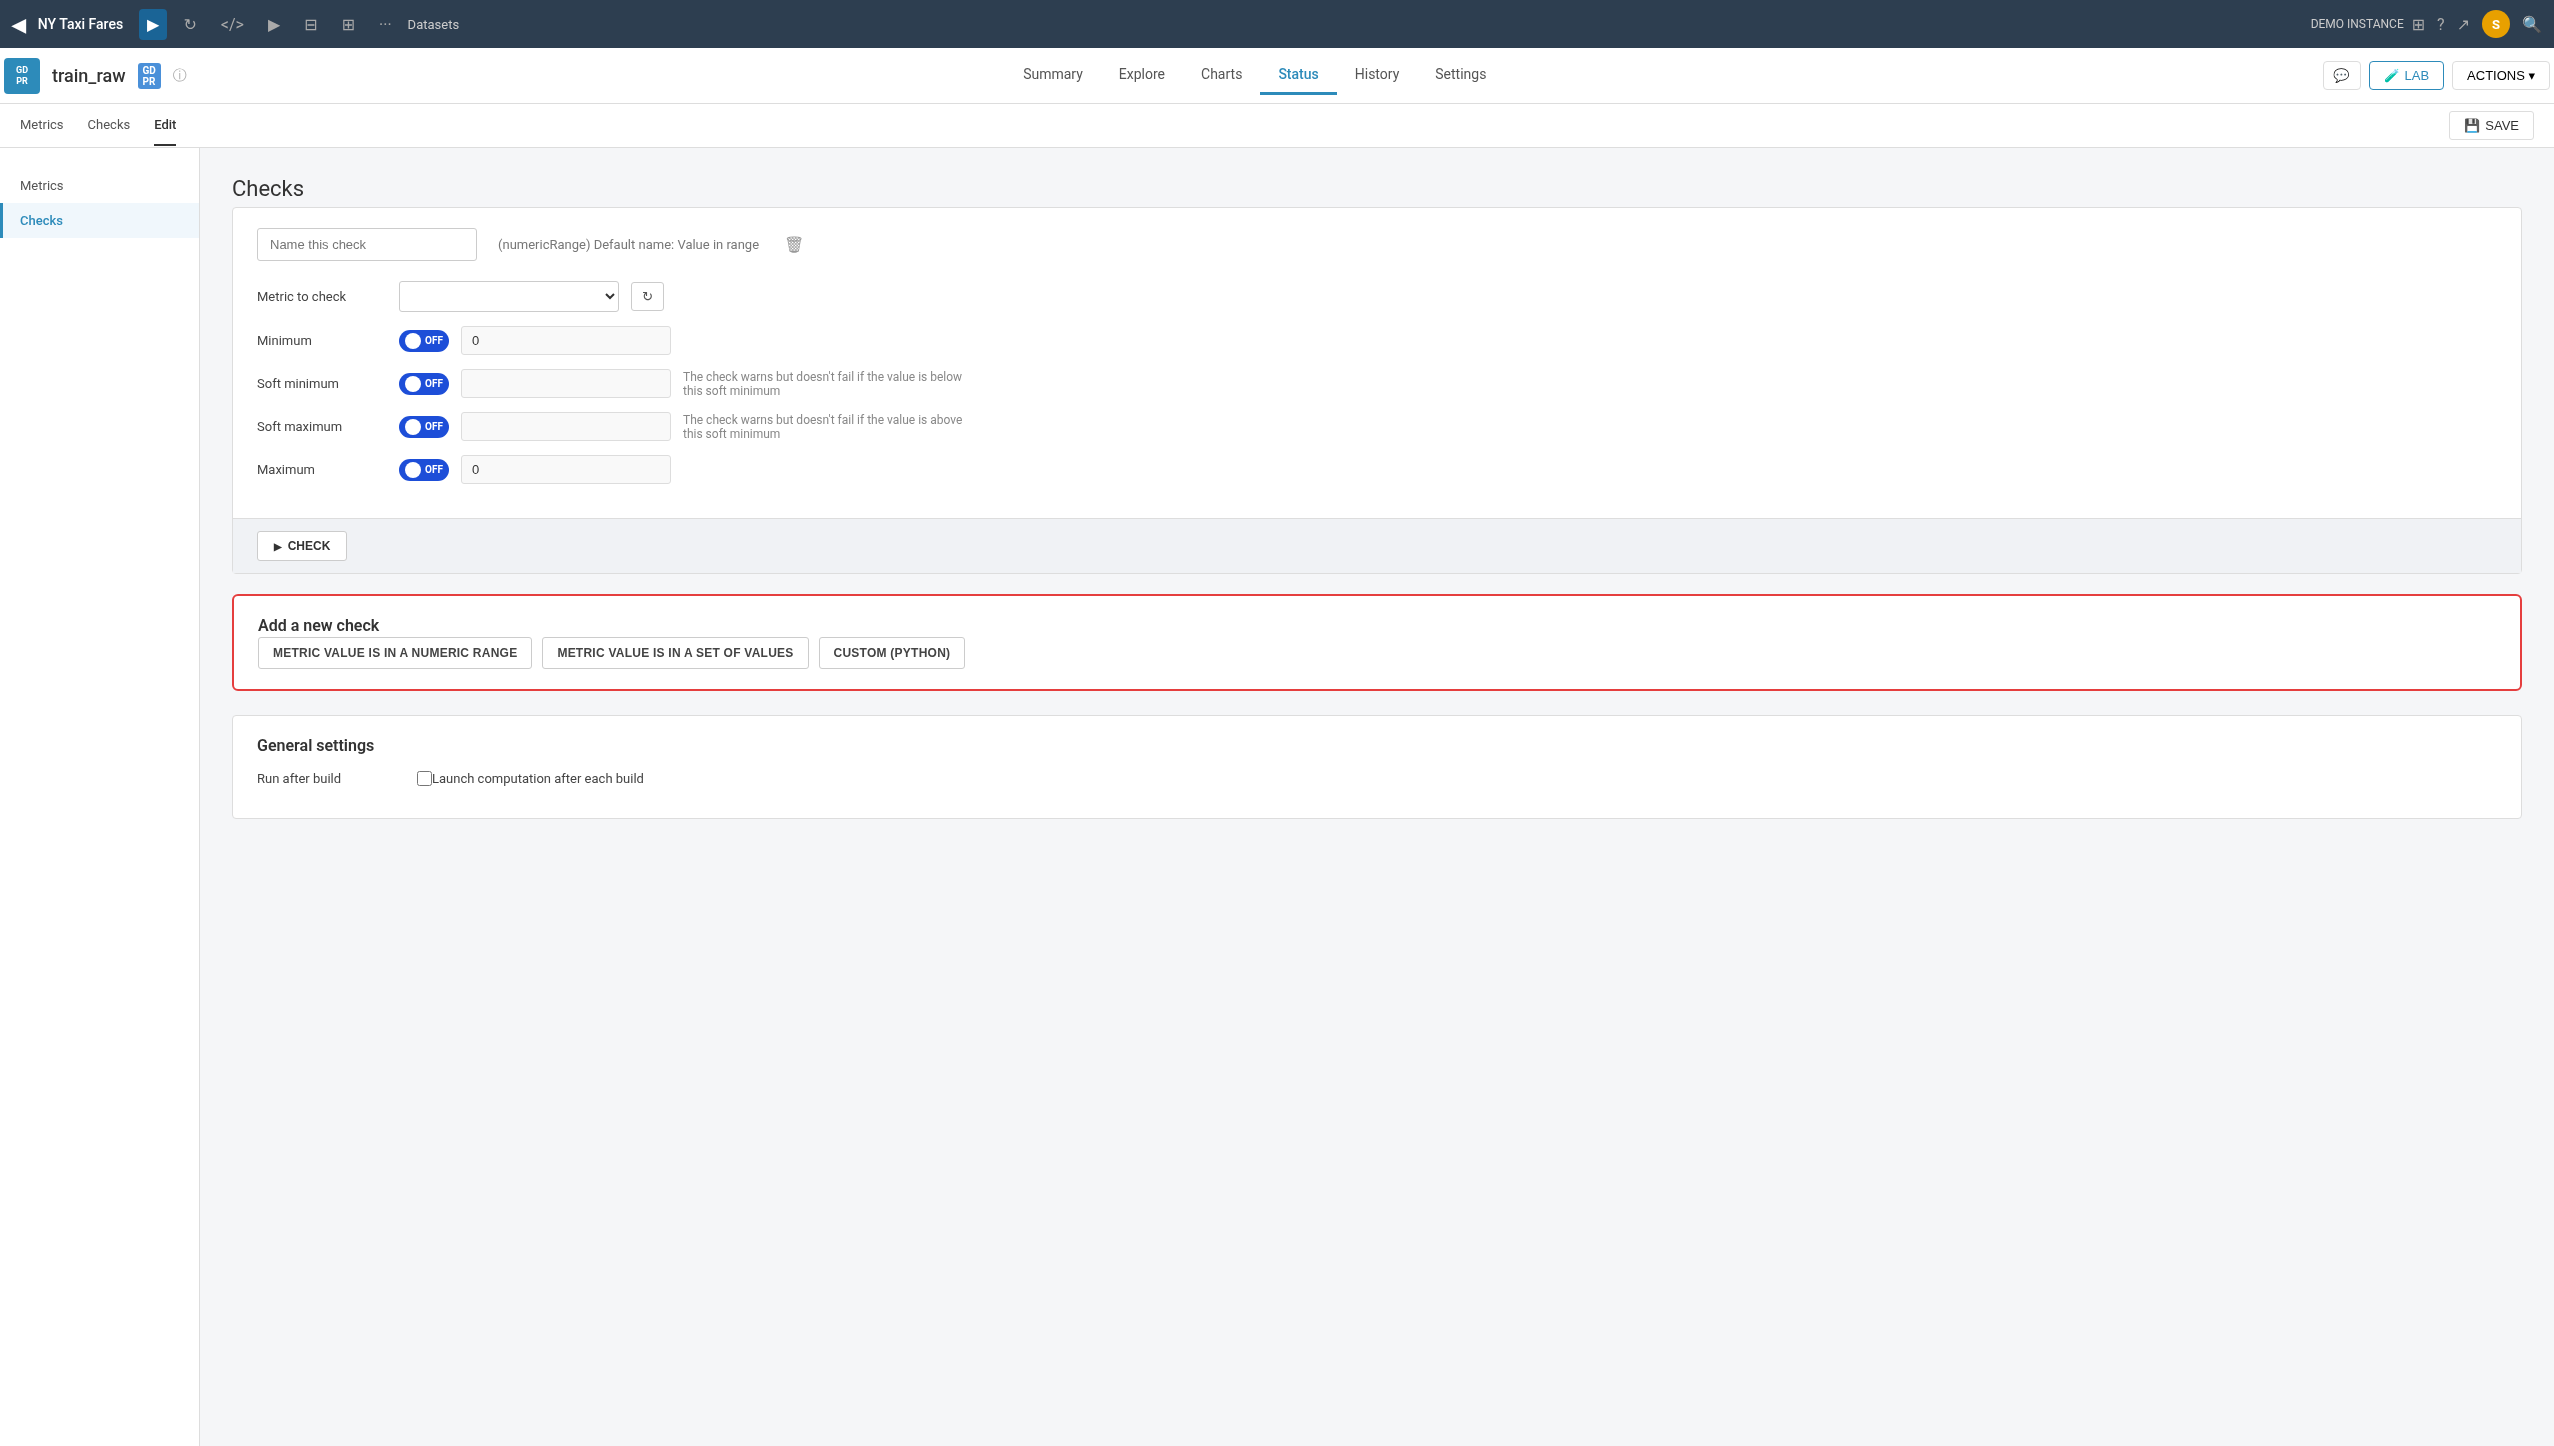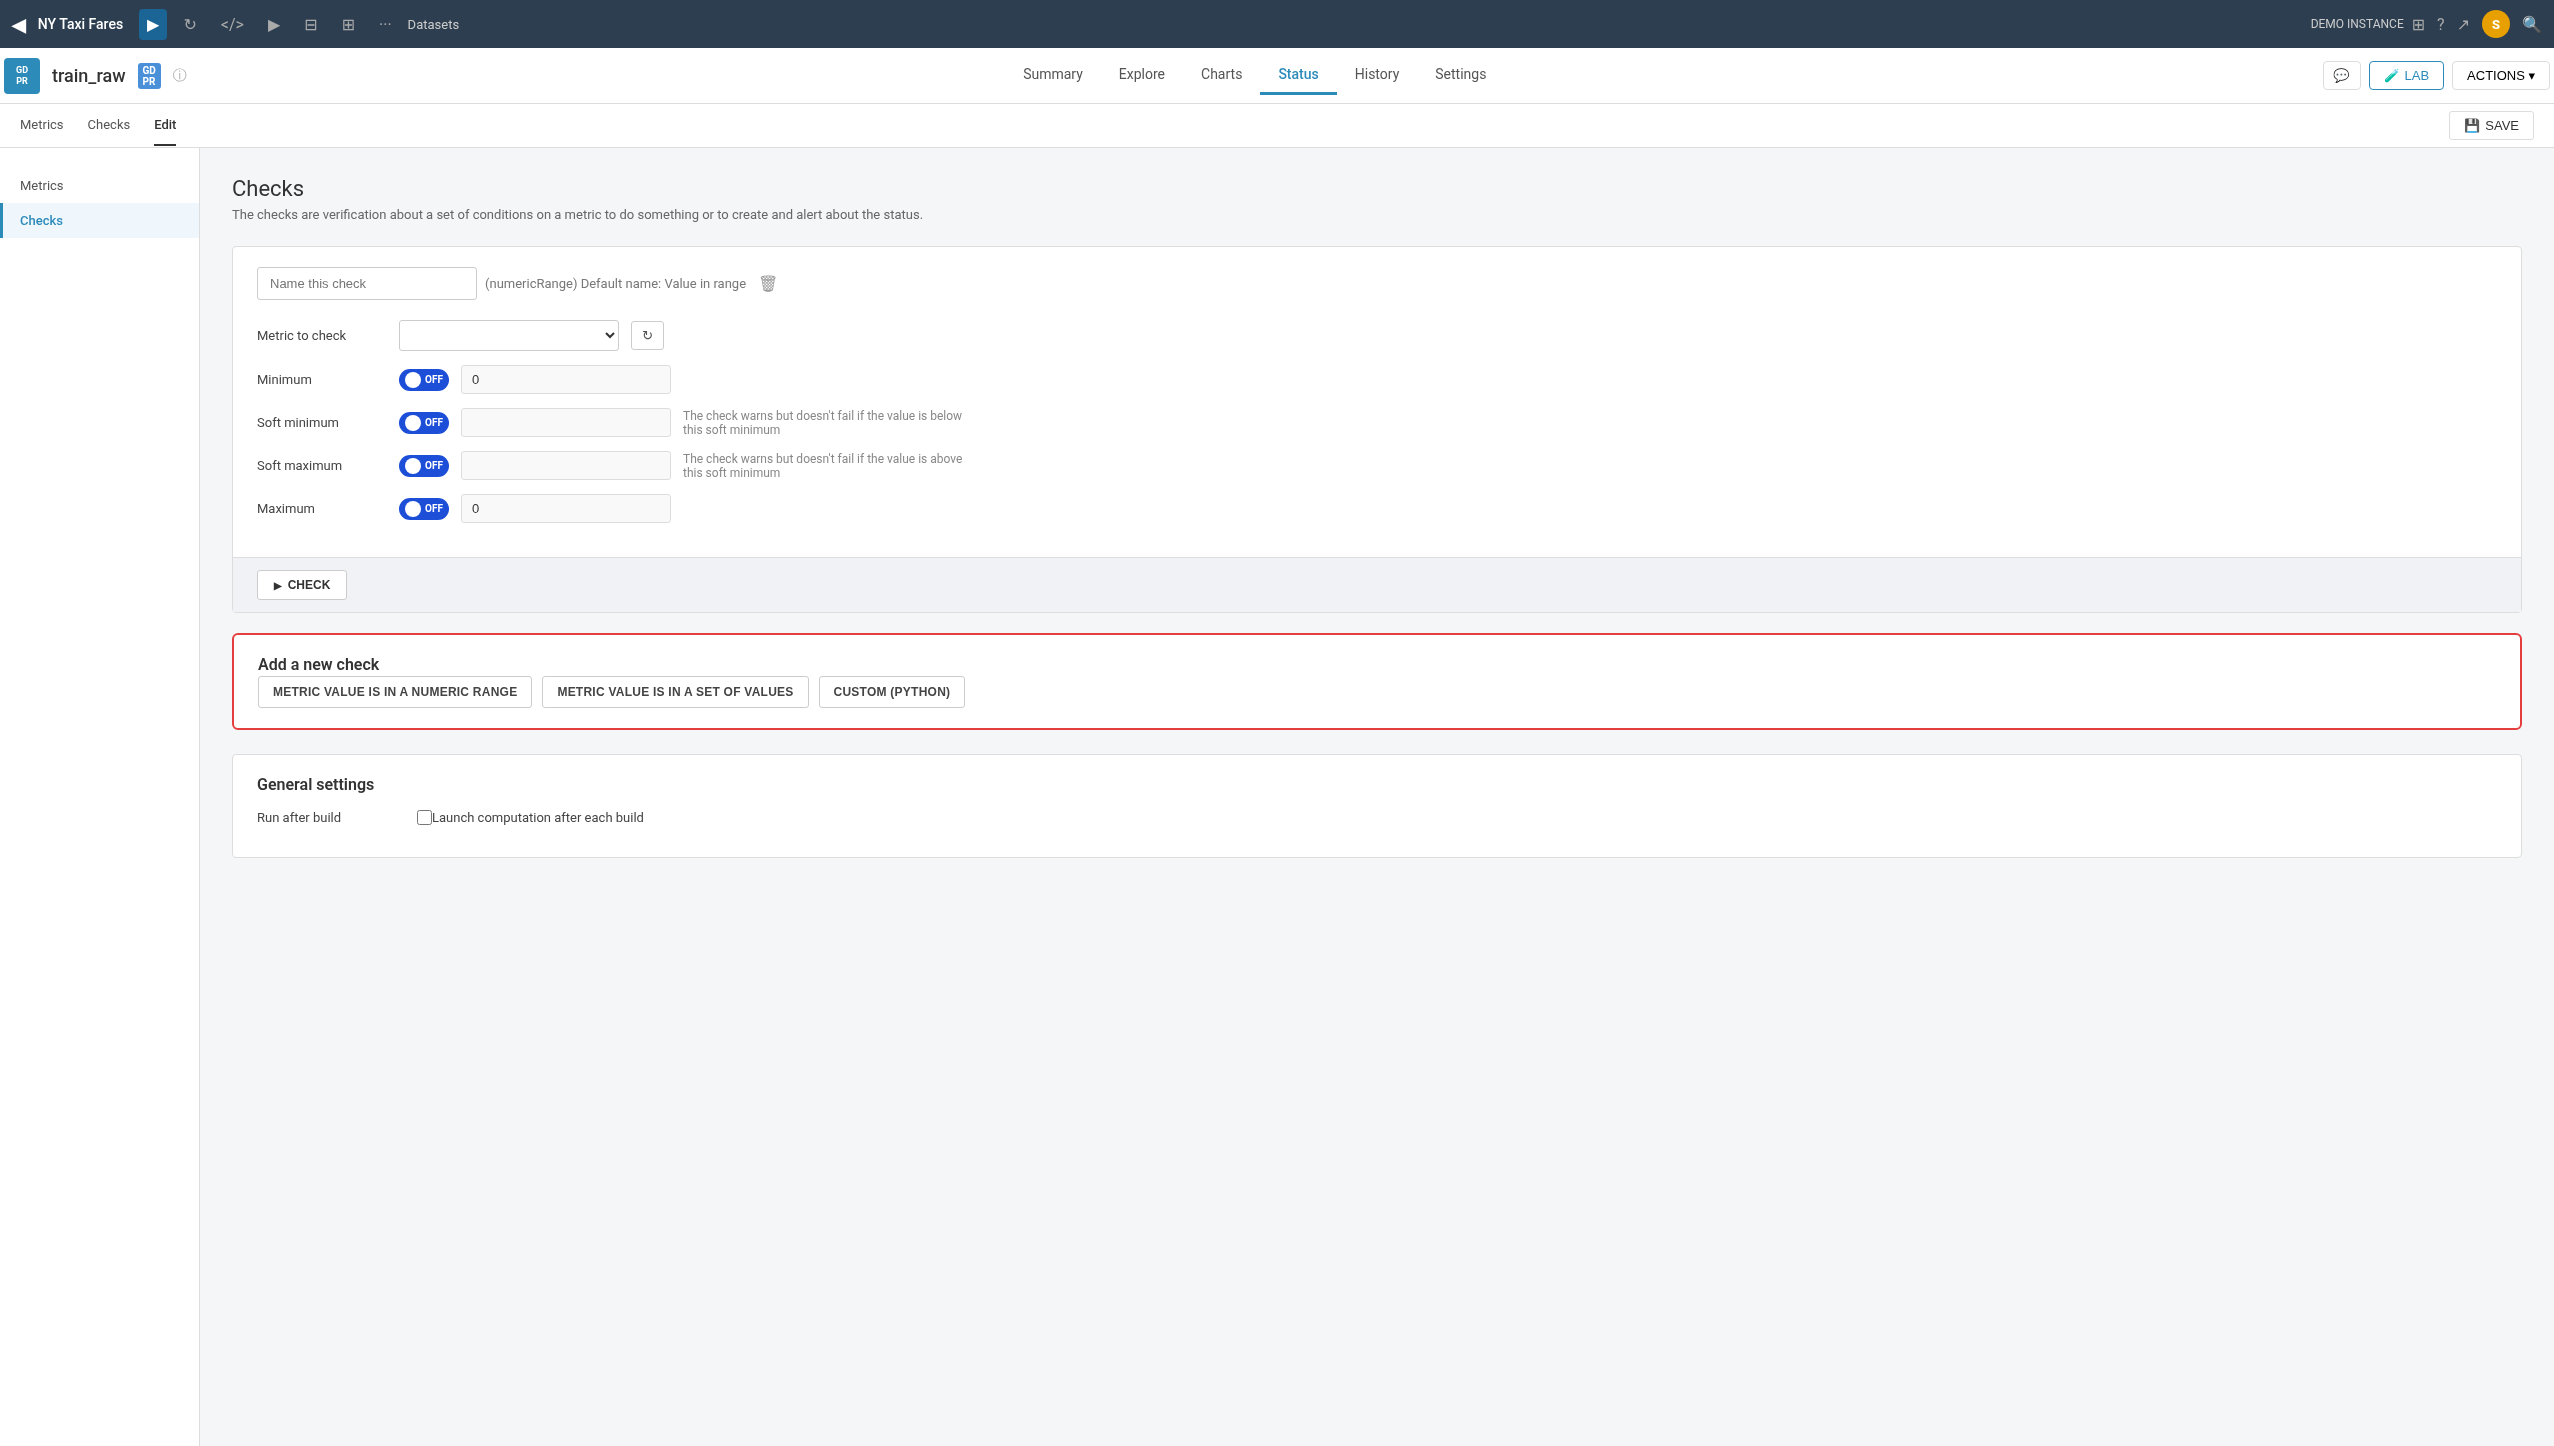--- a/index.html
+++ b/index.html
@@ -52,21 +52,21 @@
     .content { flex: 1; padding: 28px 32px; background: #f5f6f8; }
 
     
     .section-title { font-size: 22px; font-weight: 400; color: #333; margin-bottom: 6px; }
     .section-desc { font-size: 13px; color: #666; margin-bottom: 24px; }
 
     
     .check-card { background: white; border: 1px solid #ddd; border-radius: 4px; margin-bottom: 20px; }
     .check-card-body { padding: 20px 24px; }
 
-    .check-name-row { display: flex; align-items: center; gap: 8px; margin-bottom: 20px; }
+    .check-name-row { display: flex; align-items: center; gap: 21px; margin-bottom: 20px; }
     .check-name-input { border: 1px solid #ccc; border-radius: 3px; padding: 8px 12px; font-size: 13px; color: #999; width: 220px; background: white; }
     .check-name-hint { font-size: 13px; color: #777; }
     .delete-icon { color: #999; cursor: pointer; font-size: 16px; margin-left: 4px; }
 
     .form-row { display: flex; align-items: center; margin-bottom: 14px; gap: 12px; }
     .form-label { width: 130px; font-size: 13px; color: #444; flex-shrink: 0; }
     .form-select { border: 1px solid #ccc; border-radius: 3px; padding: 6px 10px; font-size: 13px; width: 220px; background: white; color: #333; }
     .refresh-btn { border: 1px solid #ccc; border-radius: 3px; padding: 6px 10px; background: white; cursor: pointer; color: #555; }
     .toggle { display: flex; align-items: center; background: #1d4ed8; border-radius: 12px; padding: 2px 6px; width: 50px; height: 22px; cursor: pointer; gap: 4px; position: relative; }
     .toggle-circle { width: 16px; height: 16px; background: white; border-radius: 50%; }
@@ -159,21 +159,20 @@
 <div class="main-layout">
 
   <div class="sidebar">
     <div class="sidebar-item">Metrics</div>
     <div class="sidebar-item active">Checks</div>
   </div>
 
   <div class="content">
 
     <h2 class="section-title">Checks</h2>
-    <p class="section-desc">The checks are verification about a set of conditions on a metric to do something or to create and alert about the status.</p>
 
     <div class="check-card">
       <div class="check-card-body">
 
         <div class="check-name-row">
           <input class="check-name-input" type="text" placeholder="Name this check" style="">
           <span class="check-name-hint">(numericRange) Default name: Value in range</span>
           <span class="delete-icon">🗑</span>
         </div>
 

